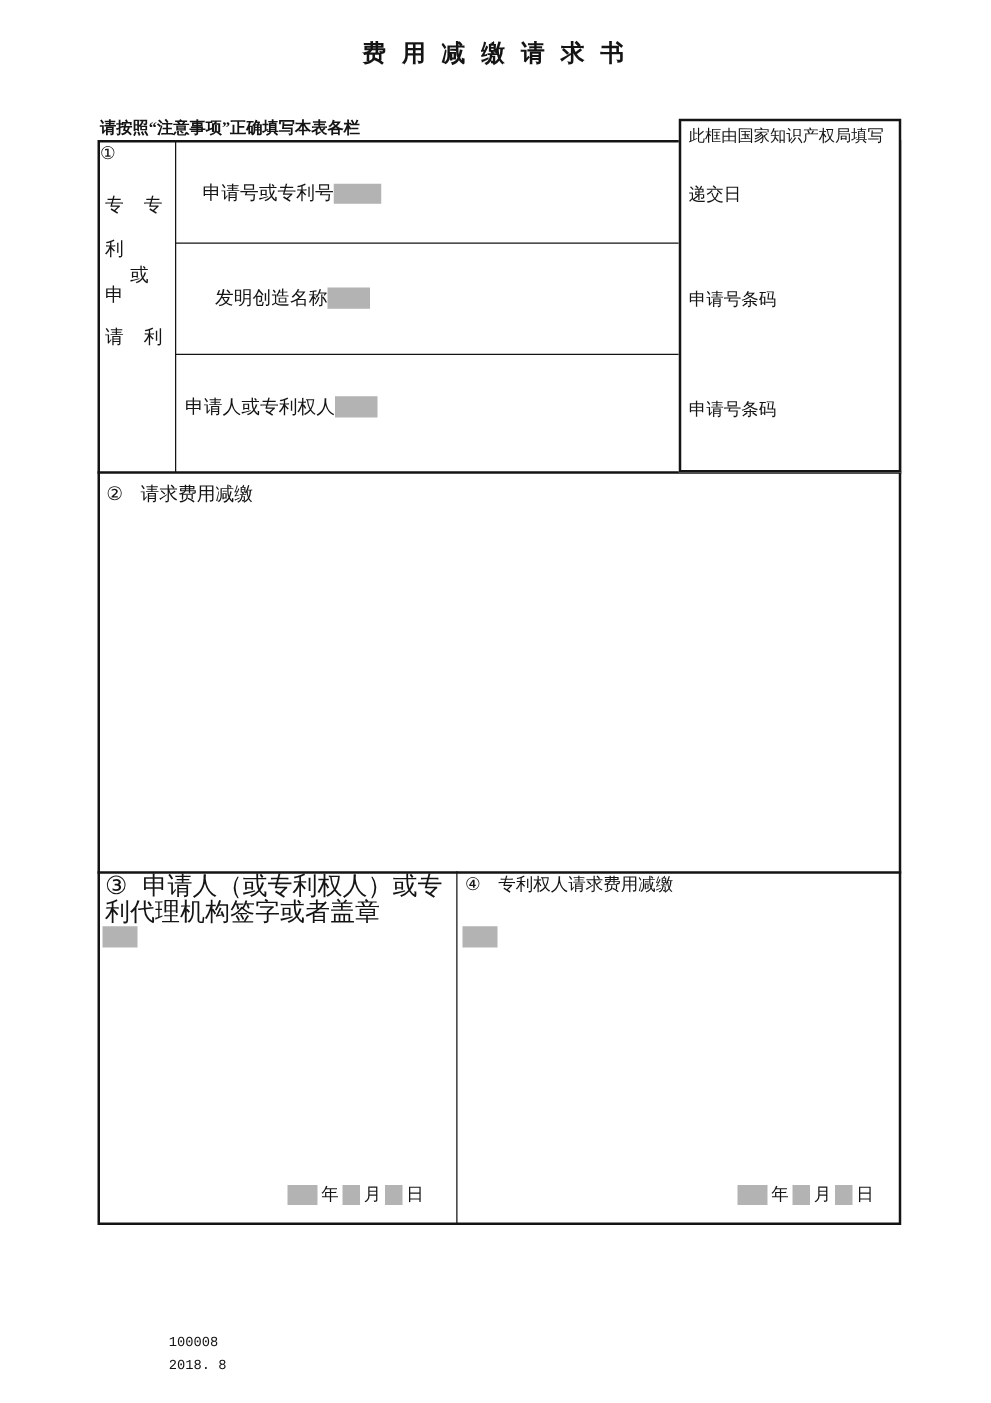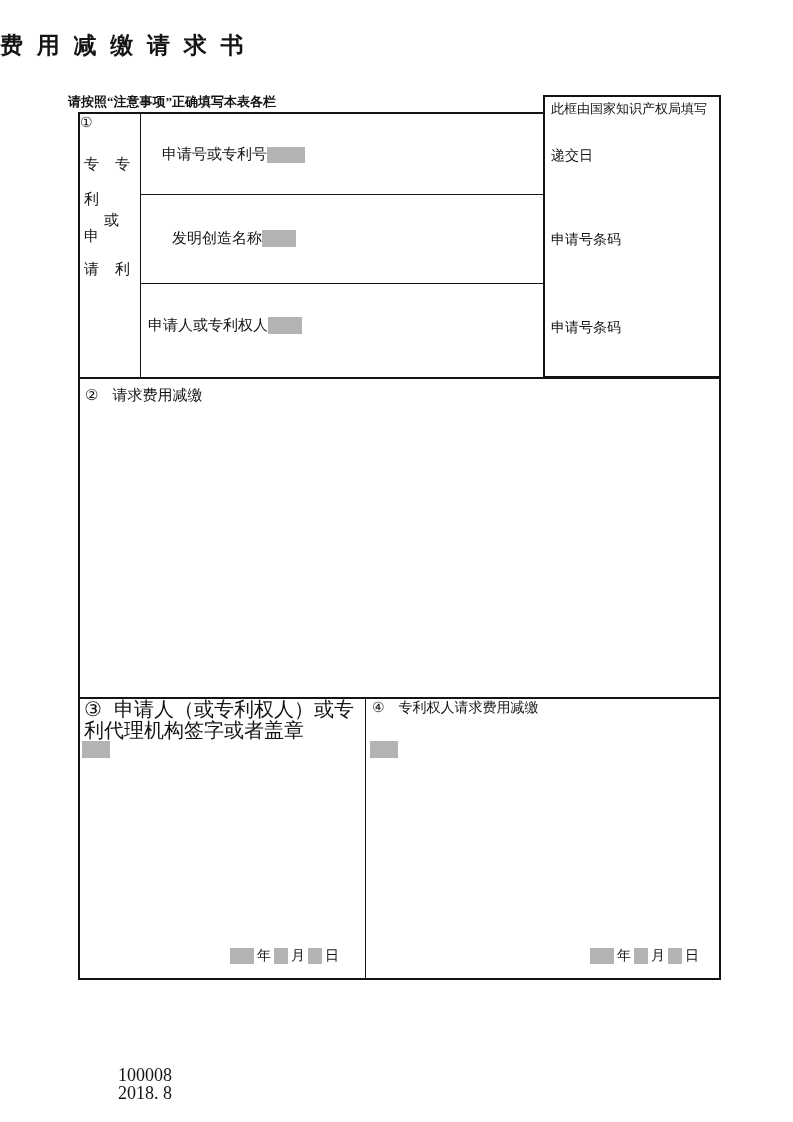--- a/index.html
+++ b/index.html
@@ -4,46 +4,46 @@
 <style>
   * { margin:0; padding:0; box-sizing:border-box; }
   html,body { background:#ffffff; }
   .page {
     position:relative; width:793px; height:1122px; background:#ffffff;
     font-family:"Liberation Serif","DejaVu Serif",serif; color:#141414;
     overflow:hidden; margin:0 auto;
   }
   .abs { position:absolute; }
   .line { position:absolute; background:#141414; }
-  .form-title { left:0; right:0; top:30px; 
-    font-size:23px; font-weight:bold; letter-spacing:4px; }
+  .form-title { left:0; right:0; top:30px; text-align:center;
+    font-size:19px; font-weight:bold; letter-spacing:4px; }
   .form-subtitle { left:0; right:0; top:61px; text-align:center;
     font-size:15px; font-weight:bold; letter-spacing:2px; }
-  .instruction { left:68px; top:93px; font-size:13px; font-weight:bold; }
+  .instruction { left:80px; top:93px; font-size:13px; font-weight:bold; }
   .table-outer { left:78px; top:112px; width:643px; height:868px;
     border:2px solid #141414; background:transparent; }
   .official-box { left:543px; top:95px; width:178px; height:283px;
     border:2px solid #141414; background:#ffffff; }
   .official-header { left:551px; top:100px; font-size:13px; }
   .official-label { font-size:14px; }
   .vchar { position:absolute; font-size:15px; }
   .field-row { position:absolute; display:flex; align-items:center;
     font-size:15px; }
   .ph { display:inline-block; background:#b3b3b3; }
   .ph-abs { position:absolute; background:#b3b3b3; }
   .sec-head { position:absolute; display:flex; font-size:15px; }
   .sec-head .num { margin-right:14px; }
   .sec2-body { left:110px; top:429px; font-size:14.5px; }
   .sec3-head { left:84px; top:699px; width:280px; font-size:20px;
     line-height:21px; word-break:break-all; }
   .sec3-head .num2 { padding-right:12px; }
   .date-row { position:absolute; display:flex; align-items:center;
     gap:3px; font-size:14px; }
-  .footer-block { left:118px; top:1066px; font-size:18px; line-height:18px;
-    font-family:Liberation Serif, serif; }
+  .footer-block { left:135px; top:1066px; font-size:11px; line-height:18px;
+    font-family:Liberation Mono, monospace; }
 </style>
 </head>
 <body>
 
 <div class="page">
 
   <div class="abs form-title">费 用 减 缴 请 求 书</div>
   <div class="abs instruction">请按照“注意事项”正确填写本表各栏</div>
 
   <div class="abs table-outer"></div>

